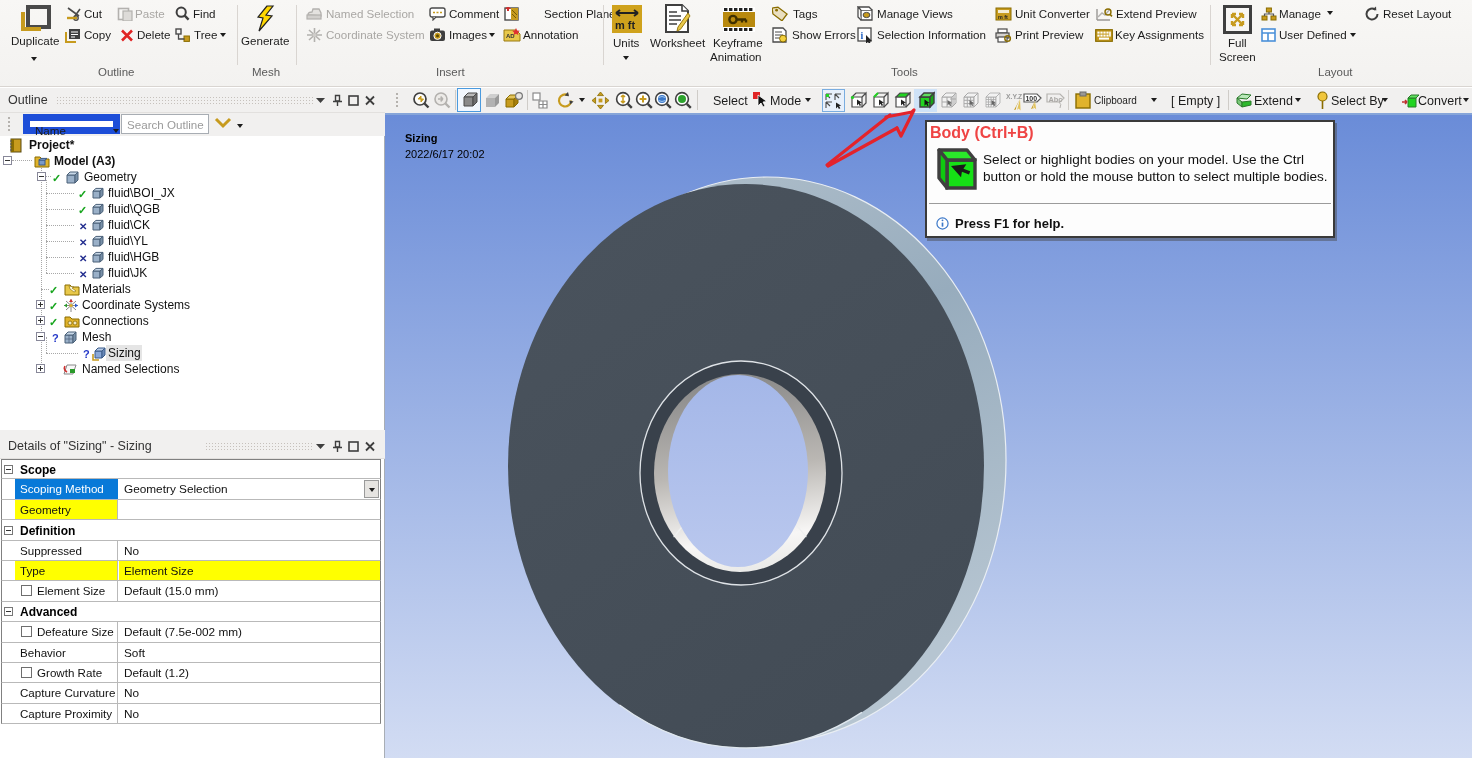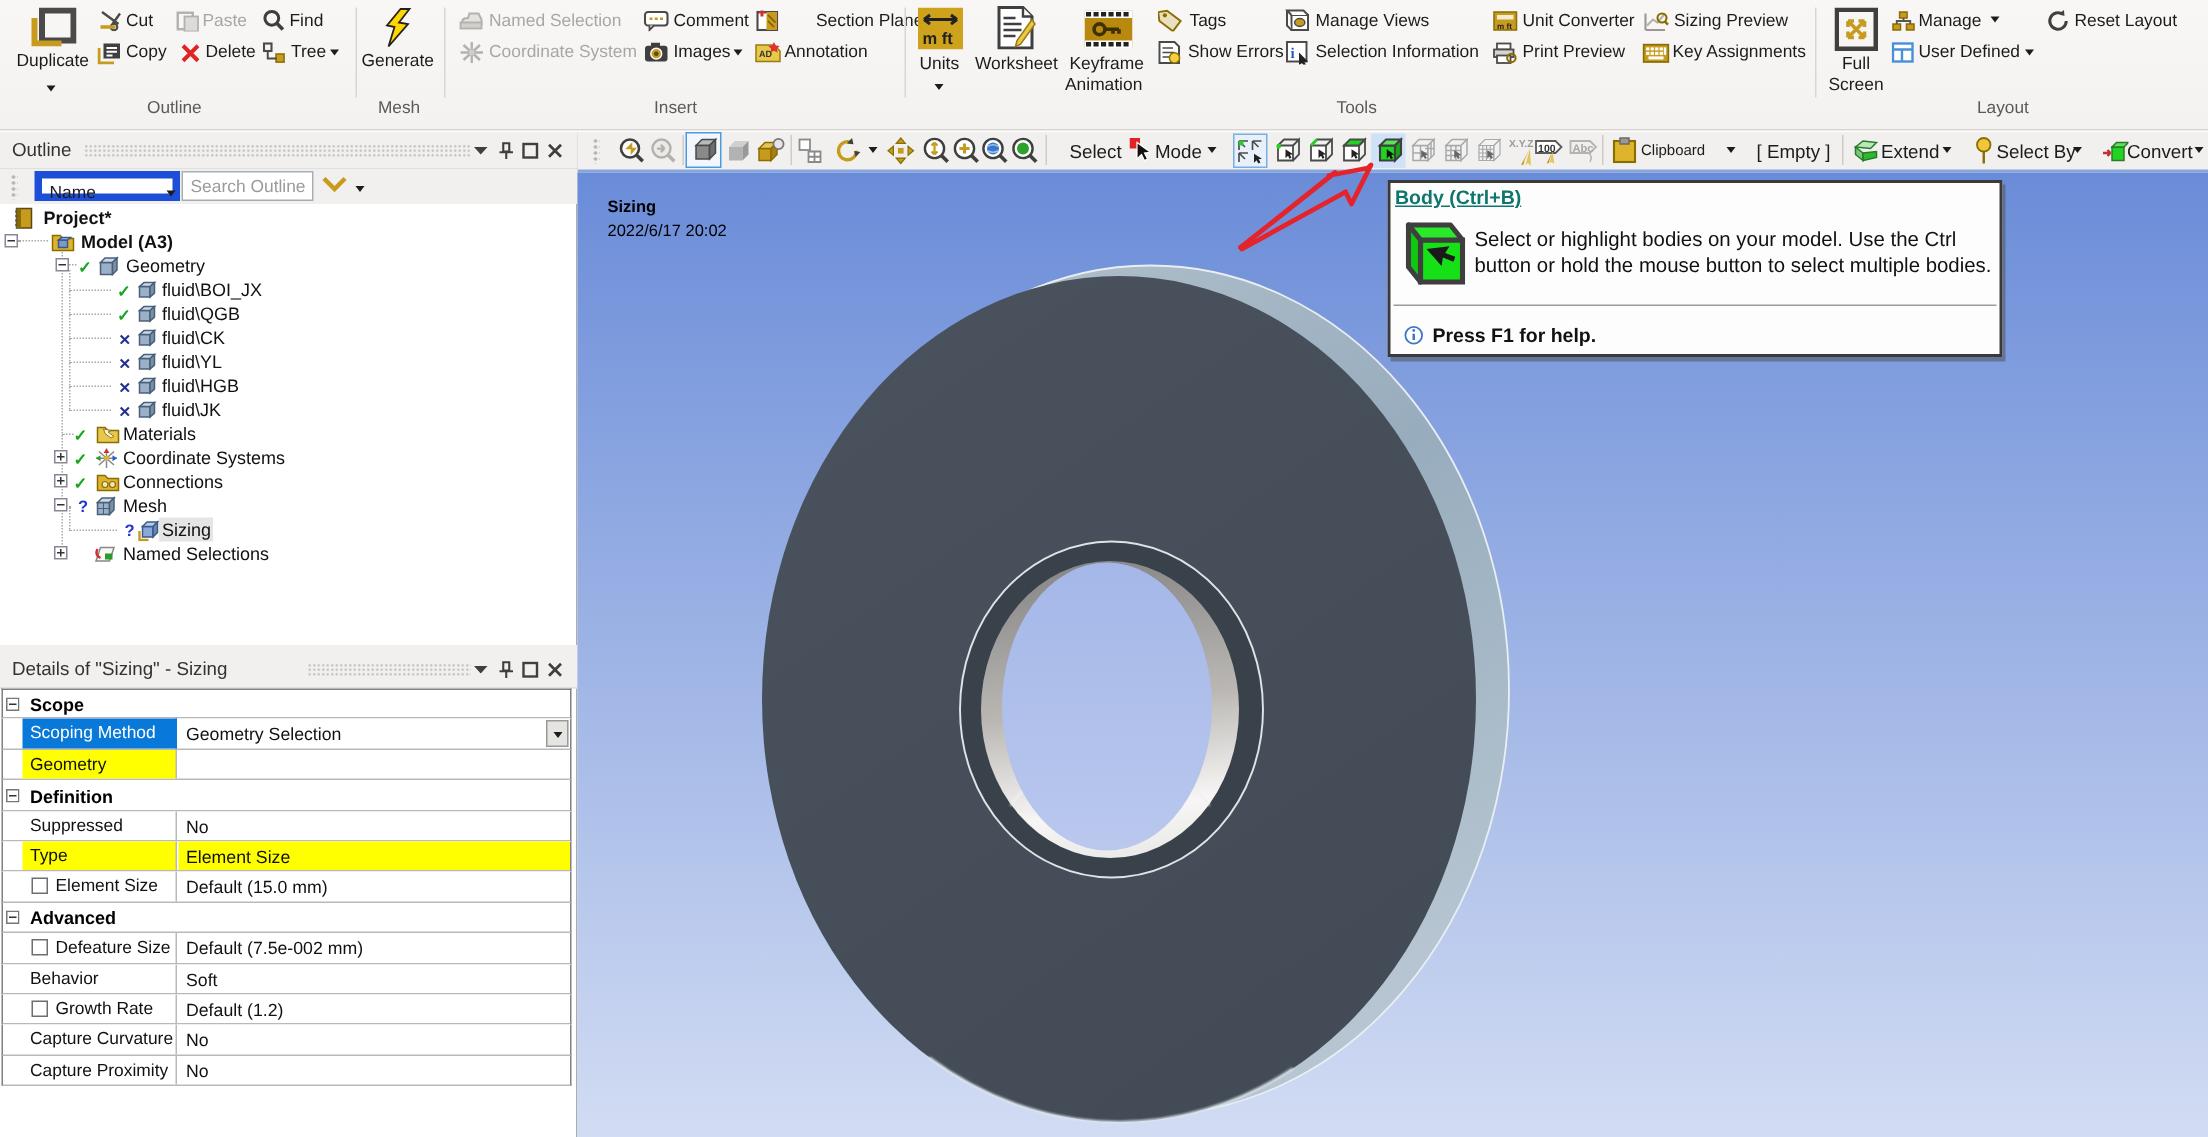--- a/index.html
+++ b/index.html
@@ -33,21 +33,21 @@
 .qmk { position:absolute; color:#2438c8; font-weight:bold; font-size:11px; }
 .drow { position:absolute; left:1px; width:380px; border-left:1px solid #808080; border-right:1px solid #808080; border-bottom:1px solid #b9b9b9; background:#fff; }
 .dl { position:absolute; left:13px; top:0; bottom:0; width:103px; border-right:1px solid #b9b9b9; padding:3px 0 0 5px; font-size:11.6px; color:#111; white-space:nowrap; overflow:hidden; }
 .dr { position:absolute; left:117px; top:0; bottom:0; right:0; padding:3px 0 0 5px; font-size:11.8px; color:#111; white-space:nowrap; }
 .sec { font-weight:bold; }
 .cb { position:absolute; left:6px; top:4px; width:11px; height:11px; border:1px solid #6e6e6e; background:#fff; }
 
 #vp { position:absolute; left:385px; top:115px; width:1087px; height:643px; background:linear-gradient(#6a8cd8, #d2dcf3); }
 
 #tip { position:absolute; left:925px; top:120px; width:410px; height:118px; background:#fdfdfd; border:2px solid #3a3a3a; box-shadow:2px 3px 0 rgba(70,70,70,0.45); }
-#tip .title { position:absolute; left:3px; top:2px; font-weight:bold; font-size:13px; color:#0f766e;text-decoration:underline; }
+#tip .title { position:absolute; left:3px; top:2px; font-weight:bold; font-size:16px; color:#ef4444; }
 #tip .body { position:absolute; left:56px; top:29px; width:348px; font-size:13.6px; line-height:17px; color:#111; }
 #tip .hr { position:absolute; left:2px; right:2px; top:81px; height:1px; background:#9b9b9b; }
 #tip .f1 { position:absolute; left:28px; top:94px; font-weight:bold; font-size:13px; color:#111; }
 </style>
 </head>
 <body>
 <div id="app">
   <div id="ribbon">
 
     <svg class="abs" style="left:19px;top:5px" width="32" height="26" viewBox="0 0 32 26">
@@ -232,21 +232,21 @@
       <circle cx="12.6" cy="10.6" r="2.8" fill="none" stroke="#8a6d00" stroke-width="1.4"></circle>
     </svg>
     <div class="t" style="left:1015px;top:28px">Print Preview</div>
 
     <svg class="abs" style="left:1096px;top:7px" width="17" height="14" viewBox="0 0 17 14">
       <path d="M1,13 V2 M1,13 H14" stroke="#9a9895" stroke-width="1.4"></path>
       <path d="M2,10 l4,-4 3,2 5,-6" stroke="#b3b1ae" stroke-width="1.4" fill="none"></path>
       <circle cx="12" cy="5" r="3" fill="none" stroke="#8a6d00" stroke-width="1.4"></circle>
       <path d="M14,7.4 l2,2" stroke="#8a6d00" stroke-width="1.6"></path>
     </svg>
-    <div class="t" style="left:1116px;top:7px">Sizing Preview</div>
+    <div class="t" style="left:1116px;top:7px">Extend Preview</div>
 
     <svg class="abs" style="left:1095px;top:29px" width="18" height="13" viewBox="0 0 18 13">
       <rect x="0.7" y="0.7" width="16.6" height="11.6" fill="#c79b1e" stroke="#8a6d00" stroke-width="1.2"></rect>
       <g fill="#fff">
           <rect x="2.4" y="2.6" width="2.2" height="2"></rect>
           <rect x="5.4" y="2.6" width="2.2" height="2"></rect>
           <rect x="8.4" y="2.6" width="2.2" height="2"></rect>
           <rect x="11.4" y="2.6" width="2.2" height="2"></rect>
           <rect x="2.4" y="5.6" width="2.2" height="2"></rect>
           <rect x="5.4" y="5.6" width="2.2" height="2"></rect>
@@ -514,21 +514,21 @@
         <path d="M1,4 l4.5,5 4.5,-5 z" fill="#3f3f3f"></path>
         <path d="M20.5,1.5 h4 v5.5 h-4 z" fill="none" stroke="#3f3f3f" stroke-width="1.4"></path>
           <path d="M18,7.5 h9 M22.5,7.5 V12" stroke="#3f3f3f" stroke-width="1.4" fill="none"></path>
         <rect x="34" y="2" width="9" height="9" fill="none" stroke="#3f3f3f" stroke-width="1.6"></rect>
         <path d="M51,2.5 l8,8 M59,2.5 l-8,8" stroke="#3f3f3f" stroke-width="1.8"></path>
       </svg>
     </div>
 
     <div class="abs" style="left:0;top:25px;width:385px;height:23px;background:#f1f0ef">
       <div class="abs" style="left:7px;top:3px;width:5px;height:17px;background-image:radial-gradient(circle,#b5b2ae 1px,transparent 1.2px);background-size:4px 4px;"></div>
-      <div class="abs" style="left:23px;top:1px;width:97px;height:20px;background:#fff;border:5px solid #1d4ed8">
+      <div class="abs" style="left:23px;top:1px;width:97px;height:20px;background:#fff;border:7px solid #1d4ed8">
         <div class="t" style="left:5px;top:3px">Name</div>
         <div class="caret" style="left:83px;top:8px"></div>
       </div>
       <div class="abs" style="left:121px;top:1px;width:88px;height:20px;background:#fff;border:1px solid #a8adb3">
         <div class="t" style="left:5px;top:3px;color:#9a9a9a">Search Outline</div>
       </div>
       <svg class="abs" style="left:214px;top:4px" width="18" height="12" viewBox="0 0 18 12">
         <path d="M2,2 l7,7 7,-7" stroke="#c79b1e" stroke-width="3" fill="none"></path>
       </svg>
       <div class="caret" style="left:237px;top:11px"></div>

